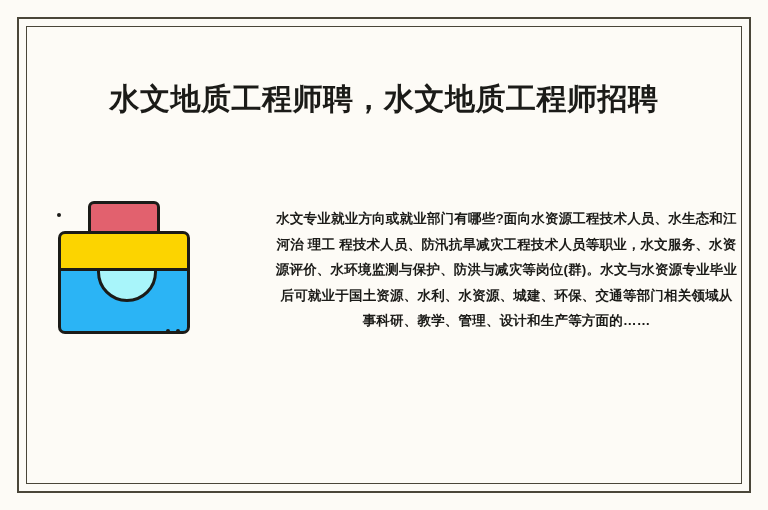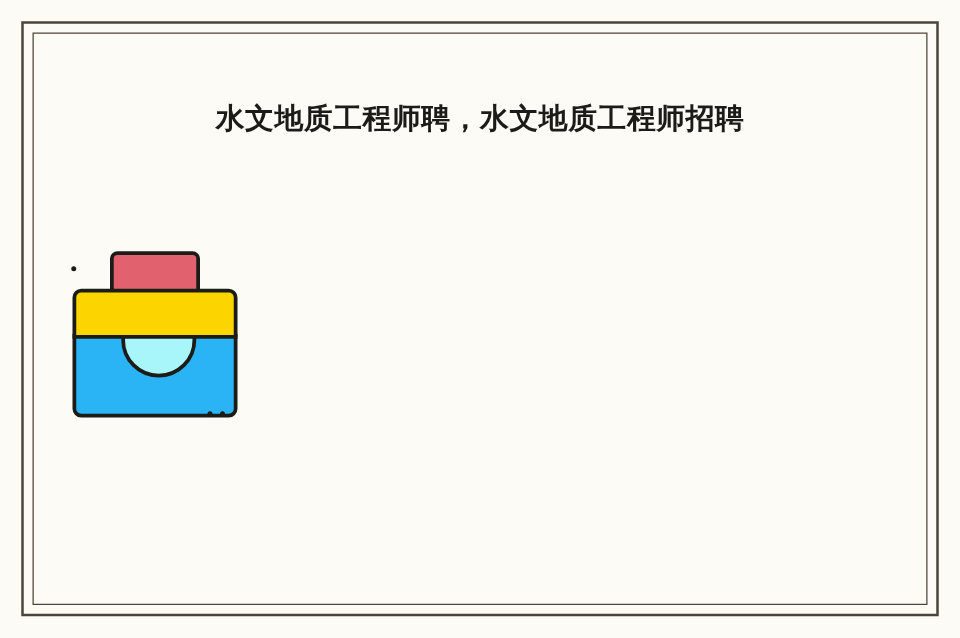--- a/index.html
+++ b/index.html
@@ -50,21 +50,21 @@
     height: 458px;
     box-sizing: border-box;
   }
 
   .page-title {
     position: absolute;
     left: 0;
     top: 55px;
     width: 716px;
     text-align: center;
-    font-size: 23px;
+    font-size: 30px;
     font-weight: bold;
     color: #1b1b18;
     letter-spacing: 0.5px;
     line-height: 1.2;
   }
 
   
   .illustration {
     position: absolute;
     left: 32px;
@@ -180,15 +180,16 @@
       <div class="ill-handle"></div>
       <div class="ill-band"></div>
       <div class="ill-body">
         <div class="ill-arc"></div>
       </div>
       <div class="ill-dot-a"></div>
       <div class="ill-dot-b"></div>
       <div class="ill-dot-c"></div>
     </div>
 
+    <div class="body-copy">水文专业就业方向或就业部门有哪些?面向水资源工程技术人员、水生态和江河治 理工 程技术人员、防汛抗旱减灾工程技术人员等职业，水文服务、水资源评价、水环境监测与保护、防洪与减灾等岗位(群)。水文与水资源专业毕业后可就业于国土资源、水利、水资源、城建、环保、交通等部门相关领域从事科研、教学、管理、设计和生产等方面的……</div>
 
   </div>
 </div>
 
 </body></html>

